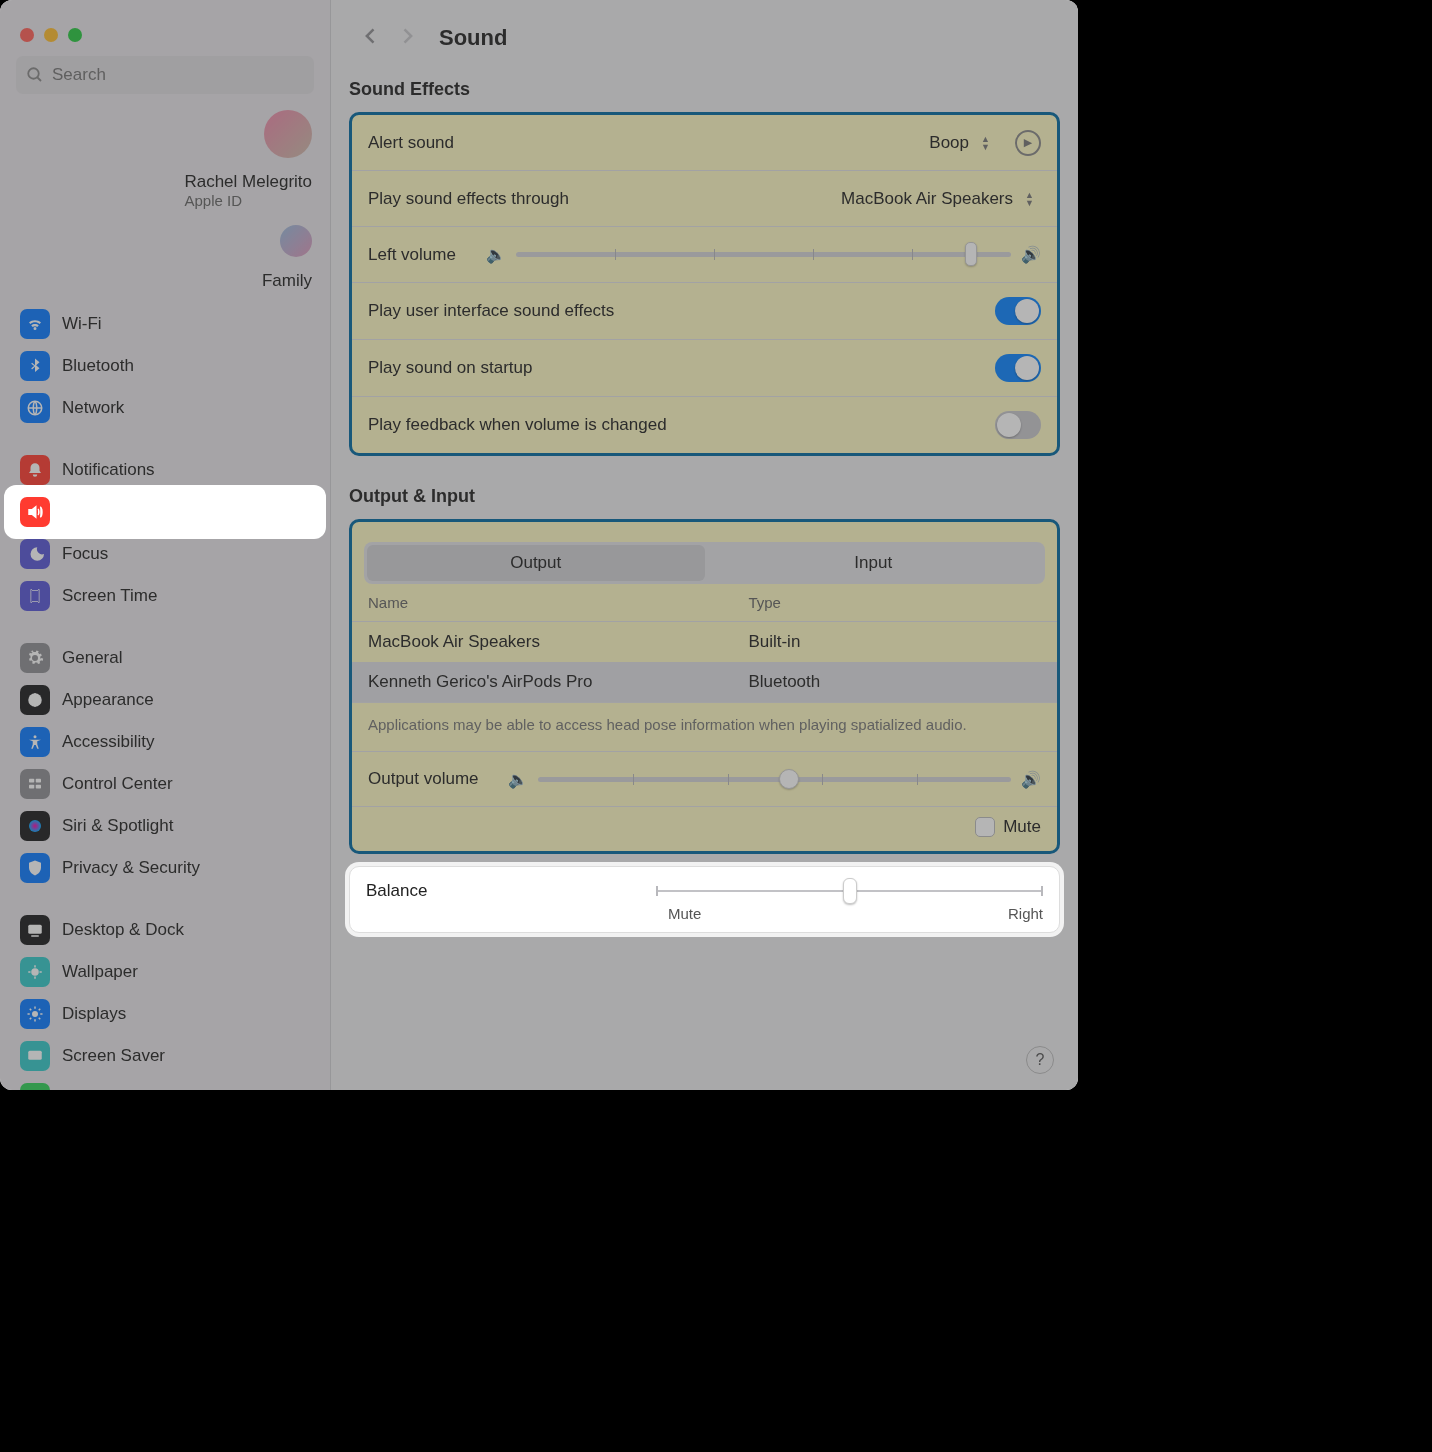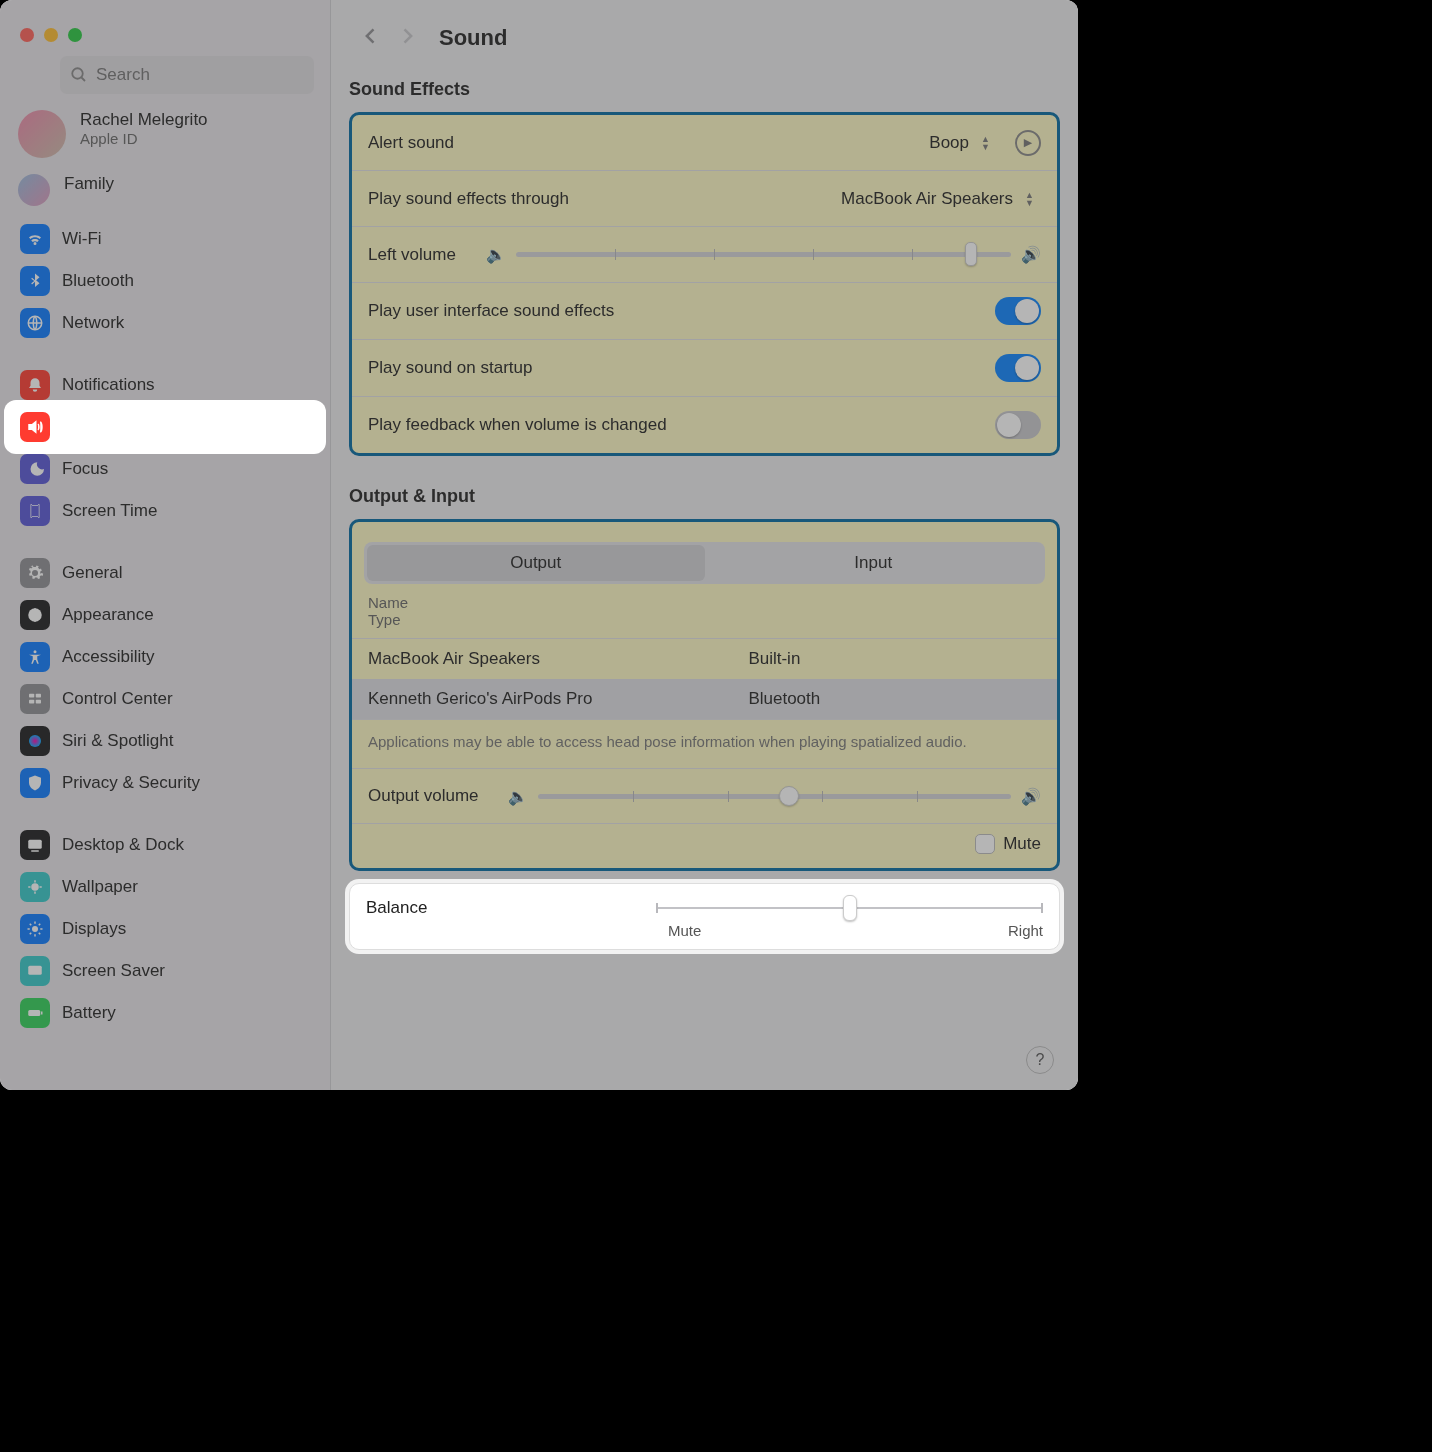--- a/index.html
+++ b/index.html
@@ -6,22 +6,22 @@
 body { background: #000; width: 1432px; height: 1452px; overflow: hidden; position: relative; }
 .window { width: 1078px; height: 1090px; border-radius: 12px; background: #e8e8ea; display: flex; overflow: hidden; position: relative; margin: 0; box-shadow: 0 0 0 1px rgba(0,0,0,.12); }
 .overlay { position:absolute; inset:0; background:rgba(60,60,60,.38); pointer-events:none; z-index:50; }
 .sidebar { width: 331px; background: #e7e4e8; border-right: 1px solid #cfcfd2; display: flex; flex-direction: column; padding-top: 14px; }
 .traffic { display:flex; gap:10px; padding: 14px 0 10px 20px; }
 .dot { width:14px; height:14px; border-radius:50%; }
 .red{background:#ff5f57;} .yellow{background:#febc2e;} .green{background:#28c840;}
 .search-wrap { padding: 4px 16px 8px; }
 .search { width:100%; height:38px; border:none; border-radius:7px; background:#dedbdf; padding:0 12px 0 36px; font-size:17px; color:#666; }
 .search-icon { position:absolute; margin-left:10px; margin-top:10px; color:#888; }
-.search-wrap { position:relative;margin-left:44px; }
-.user-row { display:flex; align-items:flex-start; padding: 8px 18px; gap:14px; }
+.search-wrap { position:relative; }
+.user-row { display:flex; align-items:flex-end; padding: 8px 18px; gap:14px;flex-direction:column; }
 .avatar { width:48px; height:48px; border-radius:50%; background:linear-gradient(135deg,#e8a,#cba); }
 .avatar.small { width:32px; height:32px; background:linear-gradient(135deg,#9bd,#d9b); }
 .user-name { font-size:17px; font-weight:500; color:#222; }
 .user-sub { font-size:15px; color:#666; }
 .side-list { padding: 4px 10px; display:flex; flex-direction:column; gap:0; }
 .group-gap { height: 20px; }
 .side-item { display:flex; align-items:center; gap:12px; padding:6px 10px; border-radius:8px; font-size:17px; color:#222; cursor:pointer; }
 .side-item.selected { background:#2f7af9; color:#fff; }
 .side-icon { width:30px; height:30px; border-radius:7px; display:flex; align-items:center; justify-content:center; flex-shrink:0; }
 .side-icon svg { width:18px; height:18px; fill:#fff; }
@@ -54,21 +54,21 @@
 .slider-track { flex:1; height:5px; background:#d4d4d7; border-radius:3px; position:relative; }
 .slider-track .tick { position:absolute; top:-3px; width:1px; height:11px; background:#b6b6ba; }
 .slider-thumb { position:absolute; width:12px; height:24px; background:#fff; border:1px solid #ccc; border-radius:5px; top:-10px; box-shadow:0 1px 2px rgba(0,0,0,.25); }
 .slider-thumb.round { width:20px; height:20px; border-radius:50%; top:-8px; }
 
 .seg { display:flex; background:#e3e3e6; border-radius:8px; padding:3px; margin:10px 0 0; }
 .seg button { flex:1; border:none; background:transparent; font-size:17px; padding:8px 0; border-radius:6px; color:#222; cursor:pointer; }
 .seg button.active { background:#d0d0d4; }
 
 .table { }
-.table-head { display:flex; padding:10px 16px; font-size:15px; color:#666; border-bottom:1px solid #e1e1e4;flex-direction:column; }
+.table-head { display:flex; padding:10px 16px; font-size:15px; color:#666; border-bottom:1px solid #e1e1e4; }
 .col-name { flex:1.3; } .col-type { flex:1; }
 .table-row { display:flex; padding:10px 16px; font-size:17px; color:#222; }
 .table-row.sel { background:#dedee2; }
 .table-note { padding:12px 16px 16px; font-size:15px; color:#777; line-height:1.35; border-top:1px solid #e1e1e4; }
 
 .chk { width:20px; height:20px; border:1.5px solid #bbb; border-radius:5px; background:#fff; margin-right:8px; }
 .mute-row { display:flex; justify-content:flex-end; align-items:center; padding:10px 16px 14px; gap:0; font-size:17px; color:#222; }
 
 .balance-card { background:#fff; border:1px solid #ddd; border-radius:10px; padding:14px 16px 10px; margin-top:12px; position:relative; z-index:60; box-shadow: 0 0 0 4px rgba(255,255,255,.85); }
 .balance-row { display:flex; align-items:center; }

